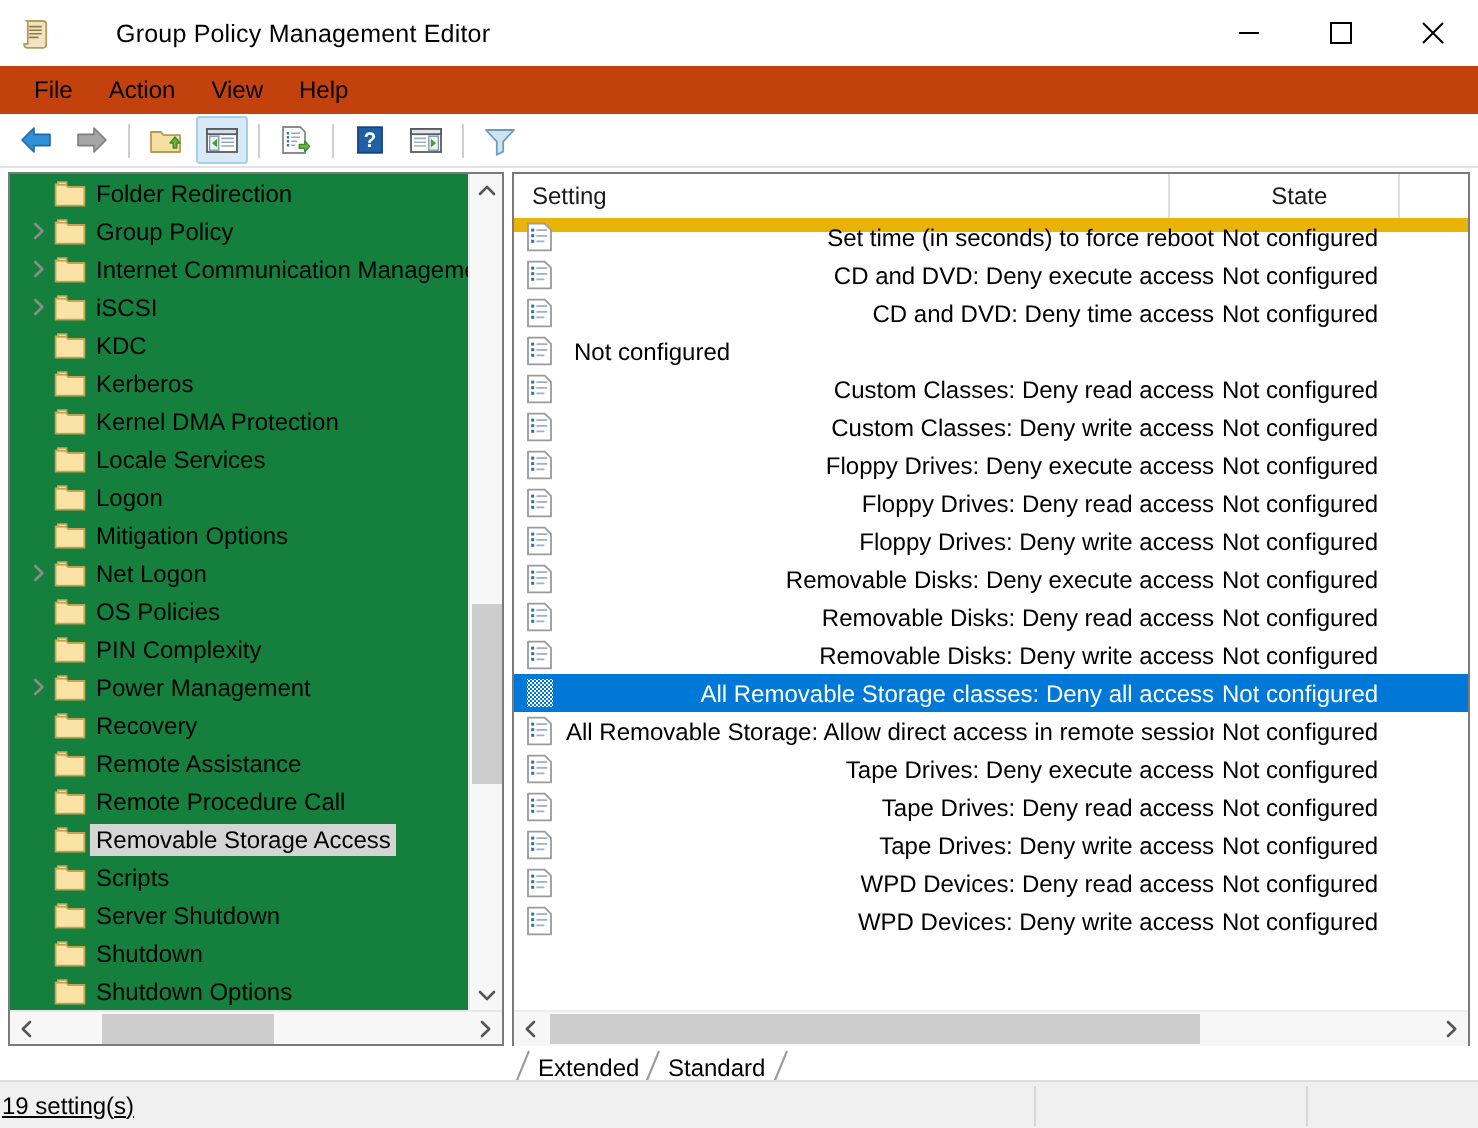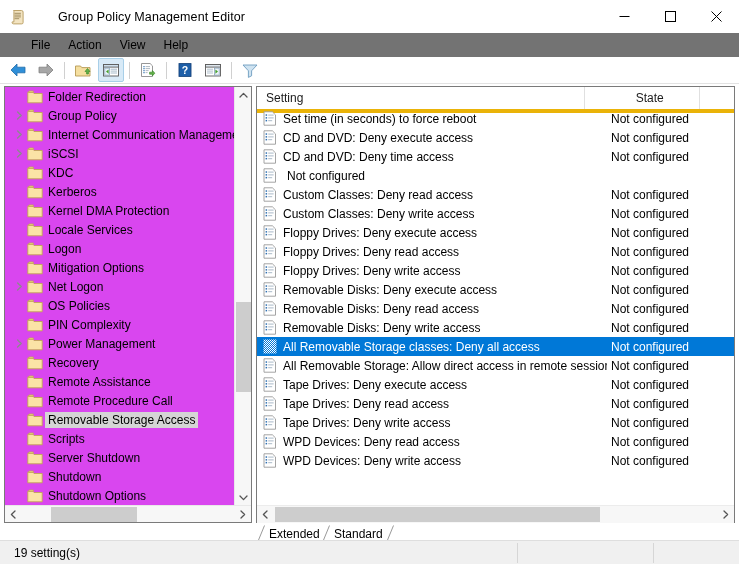--- a/index.html
+++ b/index.html
@@ -47,22 +47,22 @@
     display: flex; align-items: center; justify-content: center;
     background: transparent;
   }
   .win-btn svg { display: block; }
 
   
   #menubar {
     height: 24px;
     display: flex;
     align-items: center;
-    padding-left: 22px;
-    background: #737373;
+    padding-left: 8px;
+    background: #c2410c;
   }
   .menu-item {
     padding: 3px 9px;
     font-size: 12px;
     color: #000000;
     line-height: 14px;
   }
 
   
   #toolbar {
@@ -97,21 +97,21 @@
     width: 739px;
     height: 456px;
   }
 
   
   #tree-pane {
     position: absolute;
     left: 4px; top: 2px;
     width: 248px; height: 437px;
     border: 1px solid #7a7a7a;
-    background: #d946ef;
+    background: #15803d;
     box-sizing: border-box;
     overflow: hidden;
   }
   #tree-clip {
     position: absolute;
     left: 0; top: 0;
     width: 230px; height: 419px;
     overflow: hidden;
   }
   .tree-row {
@@ -180,21 +180,21 @@
     border-bottom: none;
     background: #ffffff;
     box-sizing: border-box;
     overflow: hidden;
   }
   #lv-header {
     position: absolute;
     left: 0; top: 0;
     width: 477px; height: 22px;
     background: #ffffff;
-    border-bottom: 4px solid #eab308;
+    border-bottom: 7px solid #eab308;
     display: flex;
     gap: 15px;
   }
   .lv-col {
     height: 22px;
     display: flex;
     align-items: center;
     font-size: 12px;
     color: #1a1a1a;
     box-sizing: border-box;
@@ -225,20 +225,21 @@
     margin-left: 6px; margin-right: 6px;
     flex: 0 0 auto;
     position: relative;
   }
   .lv-setting {
     font-size: 12px; color: #000000;
     line-height: 14px;
     flex: 0 0 auto;
     width: 324px;
     overflow: hidden;
+    text-align: right;
   }
   .lv-state {
     font-size: 12px; color: #000000;
     line-height: 14px;
     width: 107px;
     padding-left: 4px;
     box-sizing: border-box;
     flex: 0 0 auto;
   }
 
@@ -279,23 +280,24 @@
     position: absolute;
     left: 0; bottom: 0;
     width: 739px; height: 24px;
     background: #f0f0f0;
     border-top: 1px solid #dedede;
     display: flex;
     align-items: center;
     box-sizing: border-box;
   }
   #status-text {
-    padding-left: 14px;
+    padding-left: 1px;
     font-size: 12px;
     color: #000000;
+    text-decoration: underline;
   }
   .status-sep {
     position: absolute;
     top: 2px;
     width: 1px; height: 20px;
     background: #d6d6d6;
   }
 </style>
 </head>
 <body>

